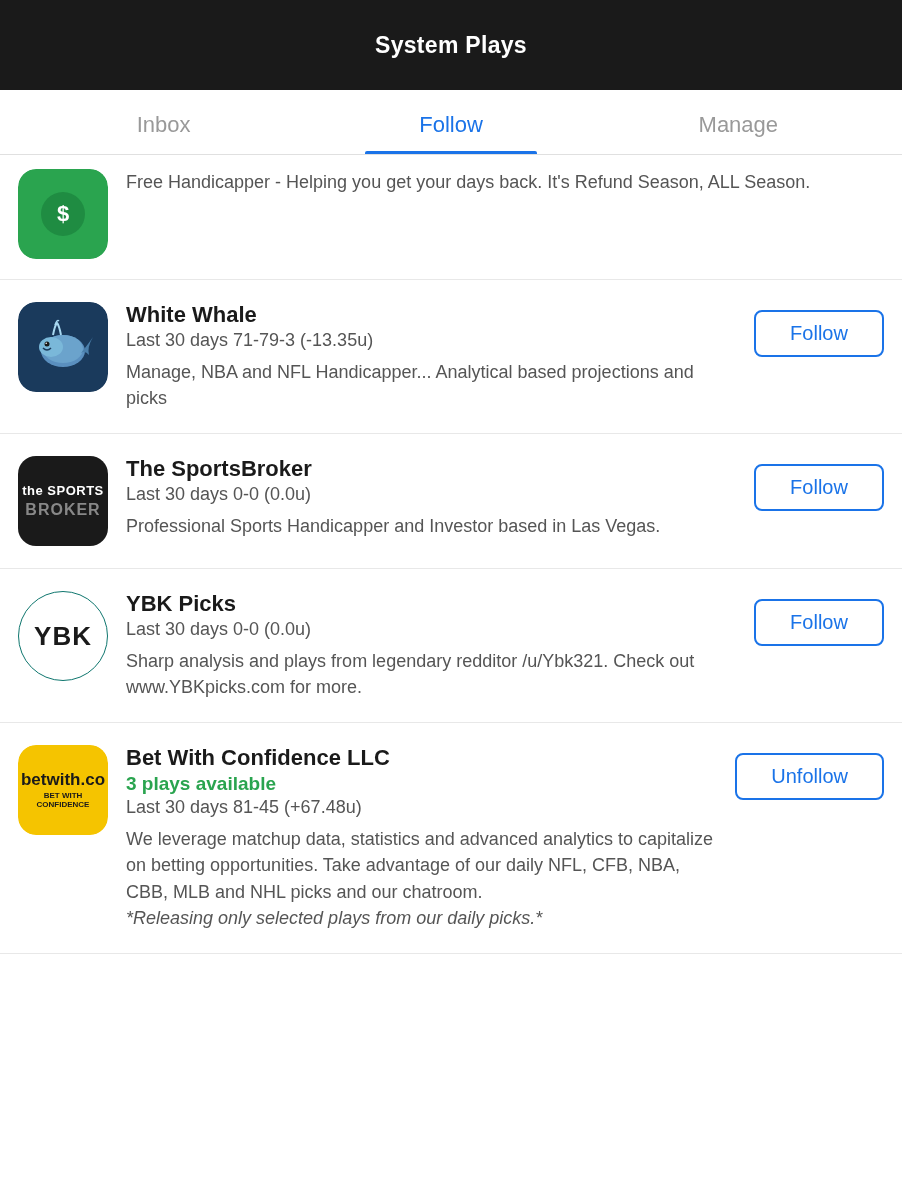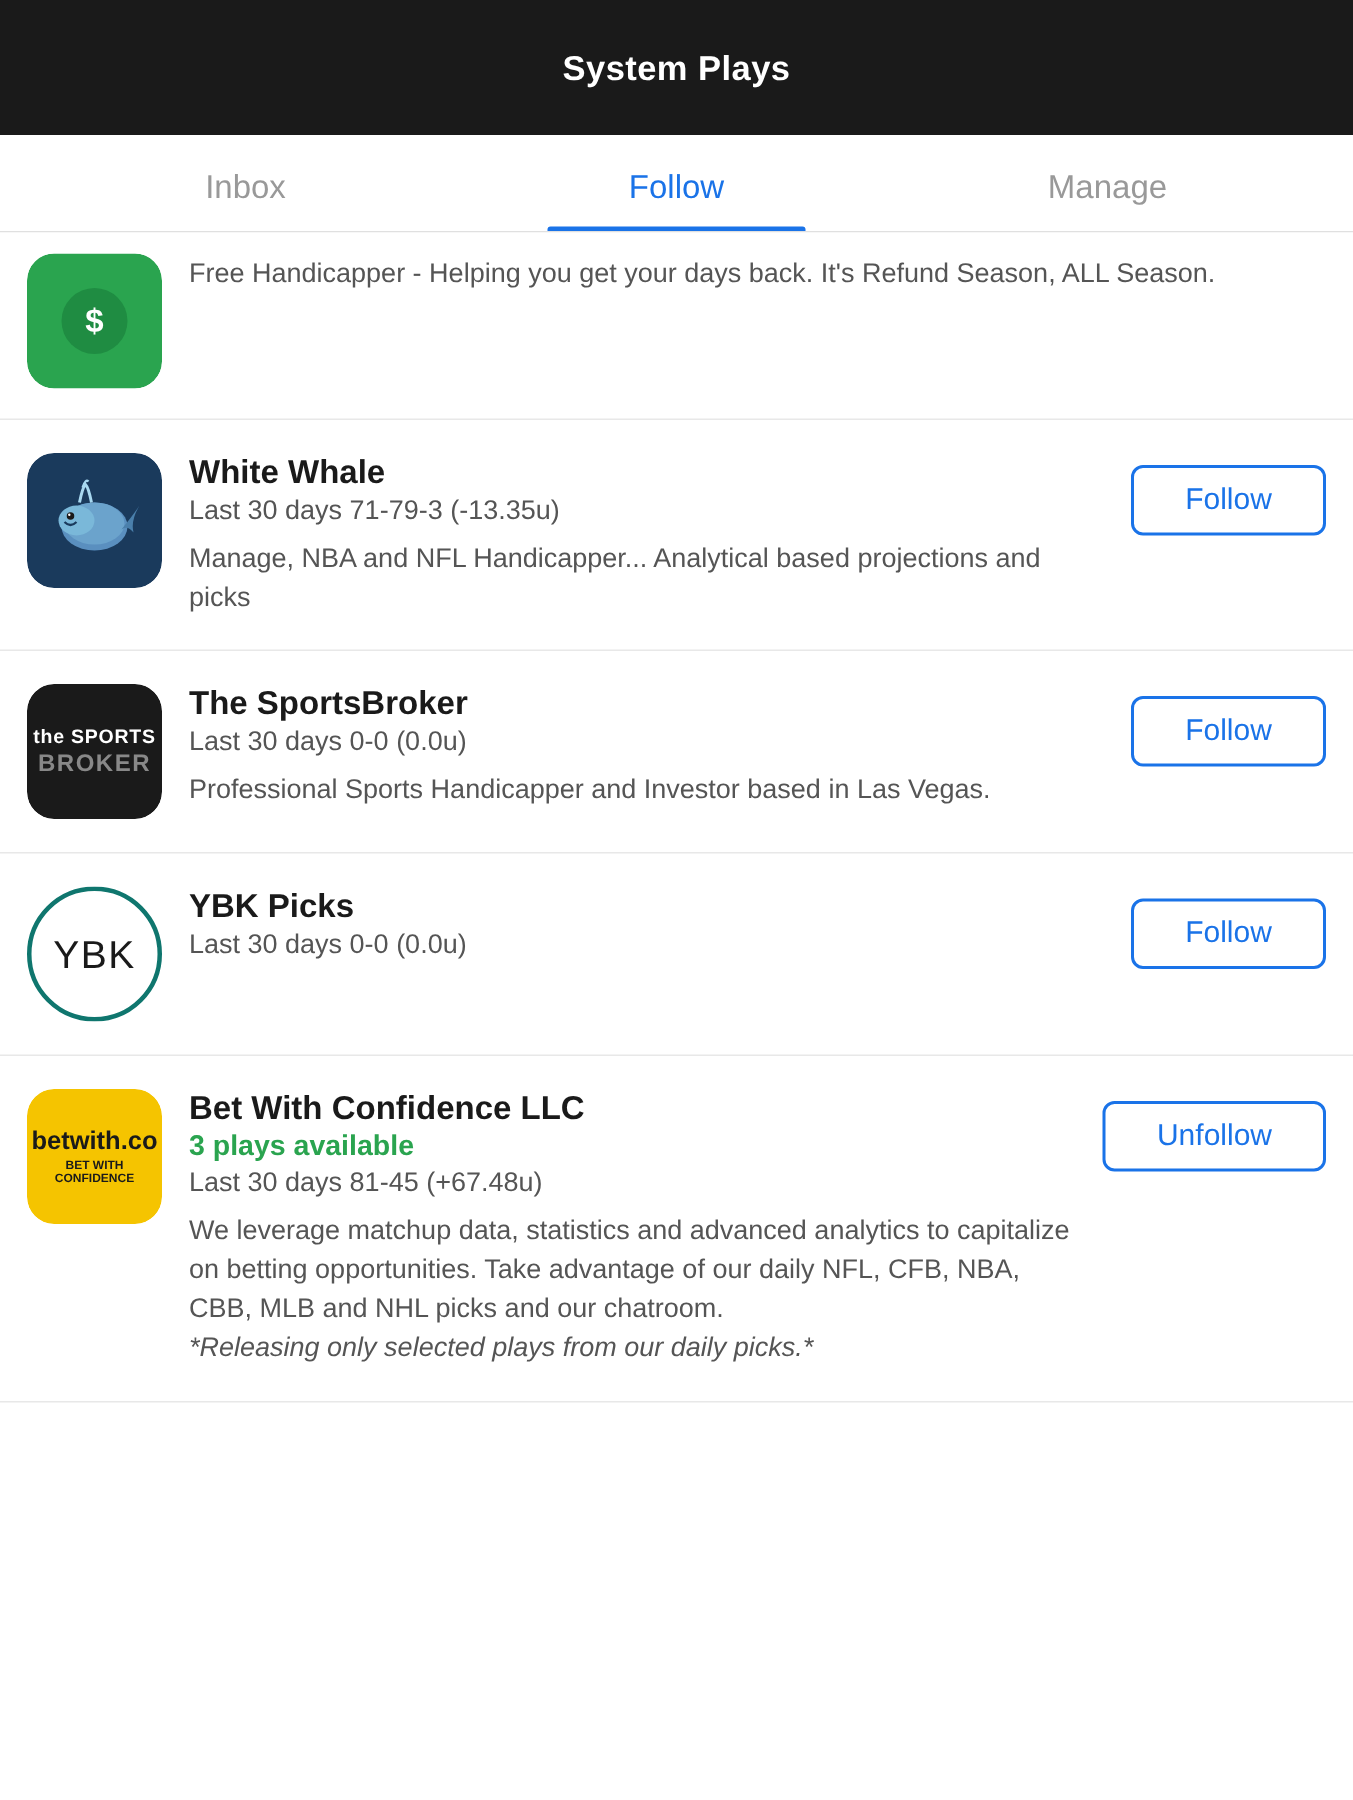--- a/index.html
+++ b/index.html
@@ -172,44 +172,44 @@
       border-radius: 18px;
       background: #1a3a5c;
       display: flex;
       align-items: center;
       justify-content: center;
     }
 
     .logo-sportsbroker {
       width: 90px;
       height: 90px;
-      border-radius: 18px;
+      border-radius: 4px;
       background: #1a1a1a;
       display: flex;
       flex-direction: column;
       align-items: center;
       justify-content: center;
       color: #fff;
       font-size: 12px;
       font-weight: 700;
       text-align: left;
       line-height: 1.2;
     }
 
     .logo-ybk {
       width: 90px;
       height: 90px;
       border-radius: 50%;
-      border: 3px solid #0f766e;
+      border: 1px solid #0f766e;
       display: flex;
       align-items: center;
       justify-content: center;
       background: #fff;
       font-size: 26px;
-      font-weight: 400;
+      font-weight: 700;
       color: #1a1a1a;
       letter-spacing: 1px;
     }
 
     .logo-betwith {
       width: 90px;
       height: 90px;
       border-radius: 18px;
       background: #f5c400;
       display: flex;
@@ -318,20 +318,21 @@
     </div>
   </div>
 
   <div class="card">
     <div class="card-logo">
       <div class="logo-ybk">YBK</div>
     </div>
     <div class="card-content">
       <div class="card-name">YBK Picks</div>
       <div class="card-record">Last 30 days 0-0 (0.0u)</div>
+      <div class="card-desc">Sharp analysis and plays from legendary redditor /u/Ybk321. Check out www.YBKpicks.com for more.</div>
     </div>
     <div class="card-action">
       <button class="btn-follow">Follow</button>
     </div>
   </div>
 
   <div class="card">
     <div class="card-logo">
       <div class="logo-betwith">
         <span class="logo-betwith-text">betwith.co</span>

